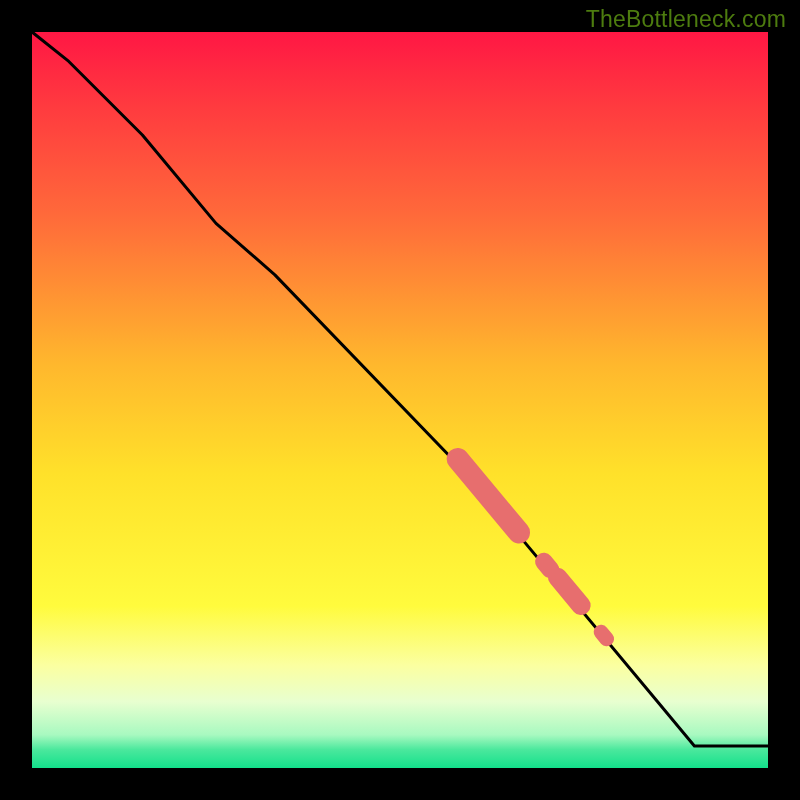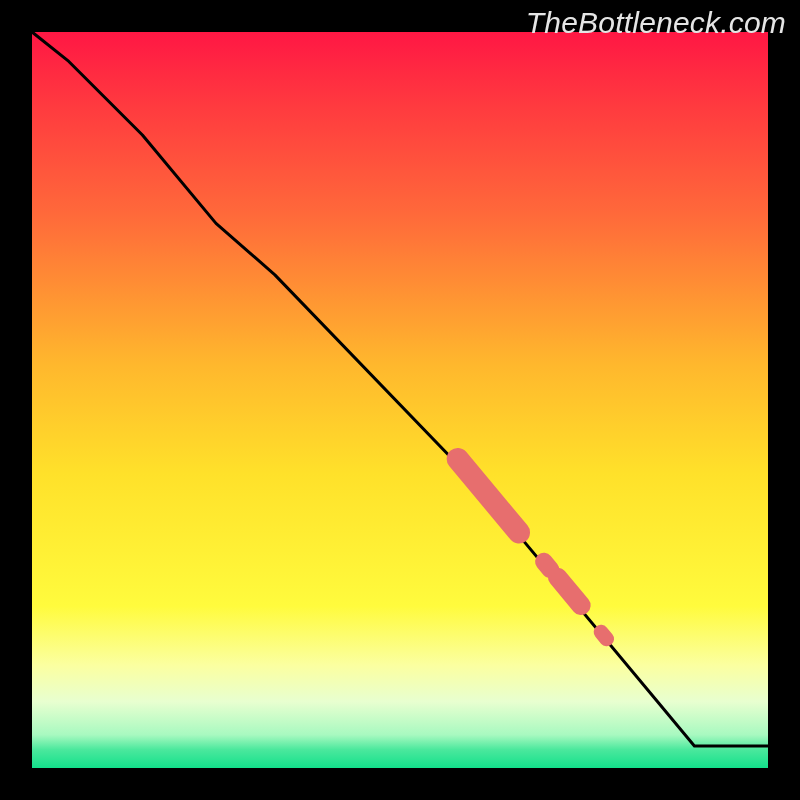--- a/index.html
+++ b/index.html
@@ -26,26 +26,25 @@
     overflow: hidden;
   }
   .gradient {
     position: absolute;
     inset: 0;
   }
   .watermark {
     position: absolute;
     top: 6px;
     right: 14px;
-    color: #e5e5e5;
-    font-size: 30px;
+    color: #4d7c0f;
+    font-size: 23px;
     font-weight: 500;
     letter-spacing: 0.2px;
     user-select: none;
-    font-style: italic;
   }
   svg.overlay {
     position: absolute;
     left: 0;
     top: 0;
     width: 800px;
     height: 800px;
     pointer-events: none;
   }
 </style>

